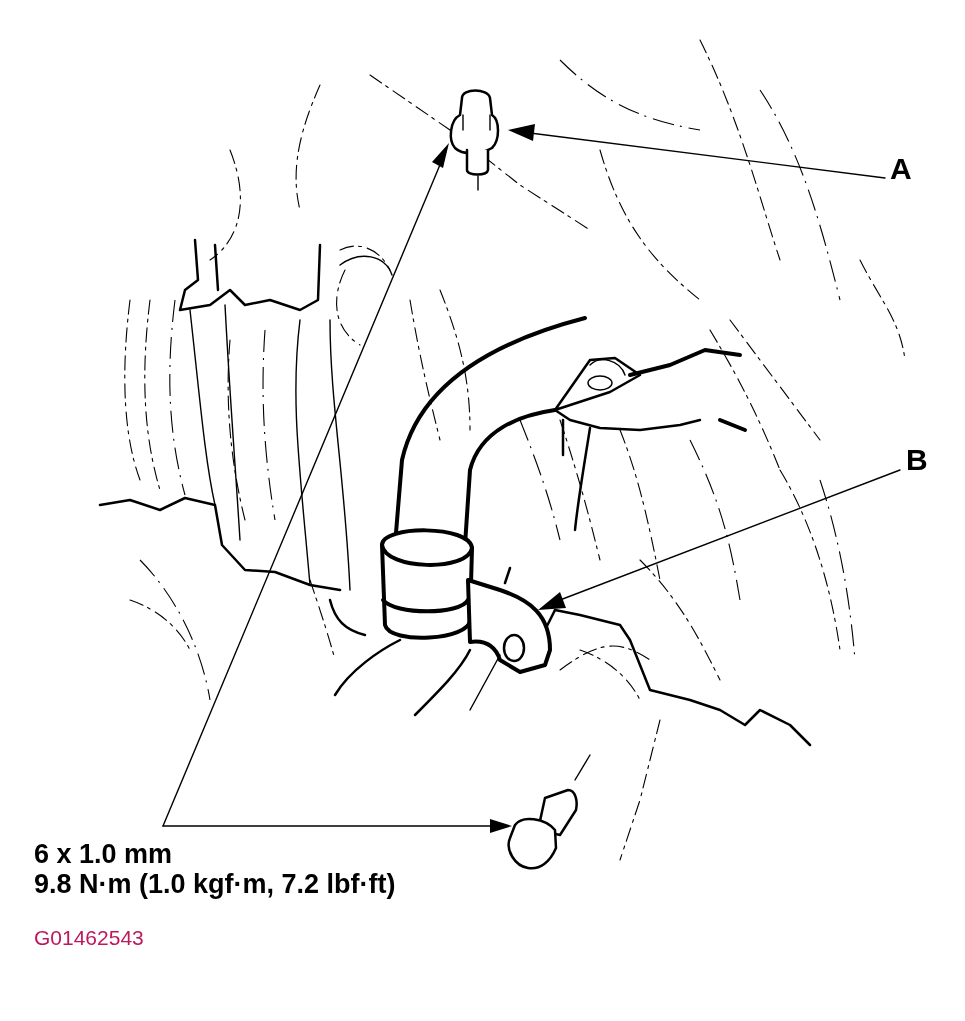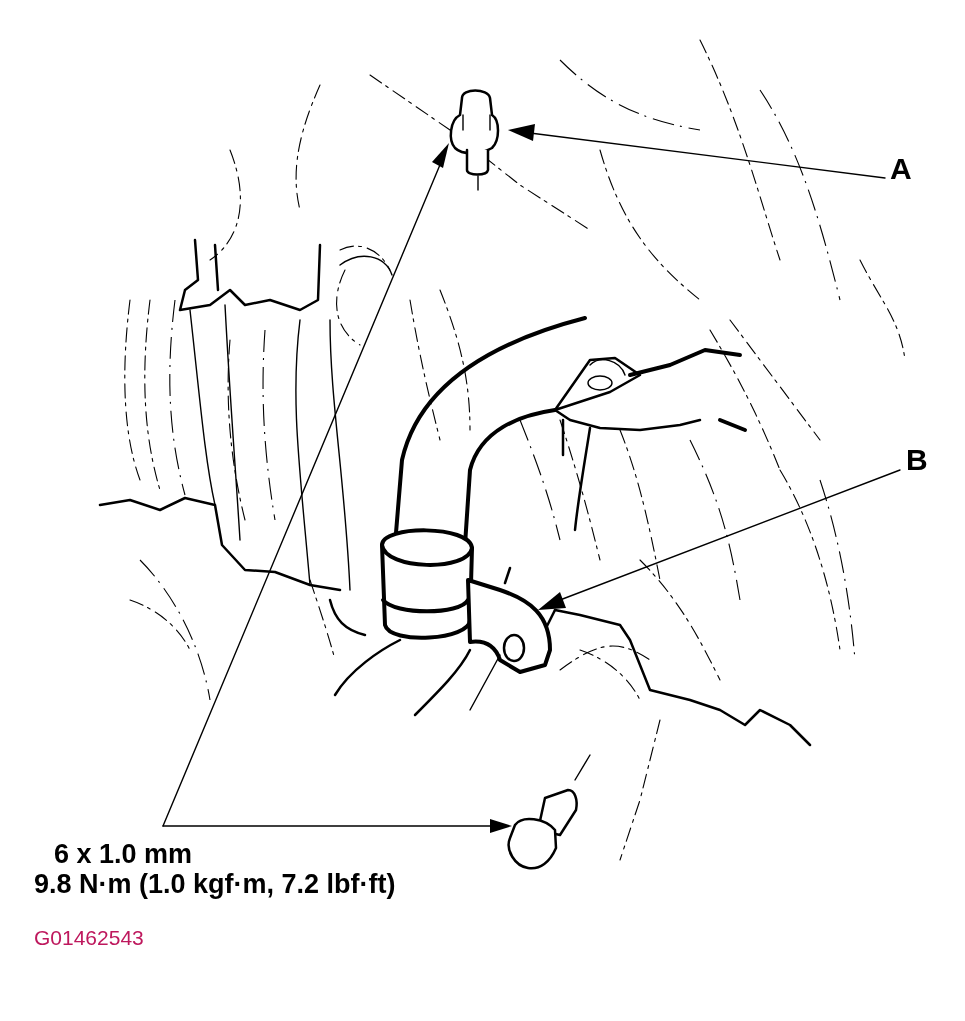--- a/index.html
+++ b/index.html
@@ -120,16 +120,16 @@
     <line class="thin" x1="163" y1="826" x2="442" y2="160"></line>
     <polygon points="449,143 443,168 432,162" fill="#000"></polygon>
     <line class="thin" x1="163" y1="826" x2="490" y2="826"></line>
     <polygon points="512,826 490,819 490,833" fill="#000"></polygon>
   </g>
 </svg>
 
 <div class="label callout" style="left:890px; top:152px;">A</div>
 <div class="label callout" style="left:906px; top:443px;">B</div>
 
-<div class="label spec" style="top:839px;margin-left:20px;">6 x 1.0 mm</div>
+<div class="label spec" style="top:839px;">6 x 1.0 mm</div>
 <div class="label spec" style="top:869px;">9.8 N·m (1.0 kgf·m, 7.2 lbf·ft)</div>
 
 <div class="code">G01462543</div>
 
 </body></html>

